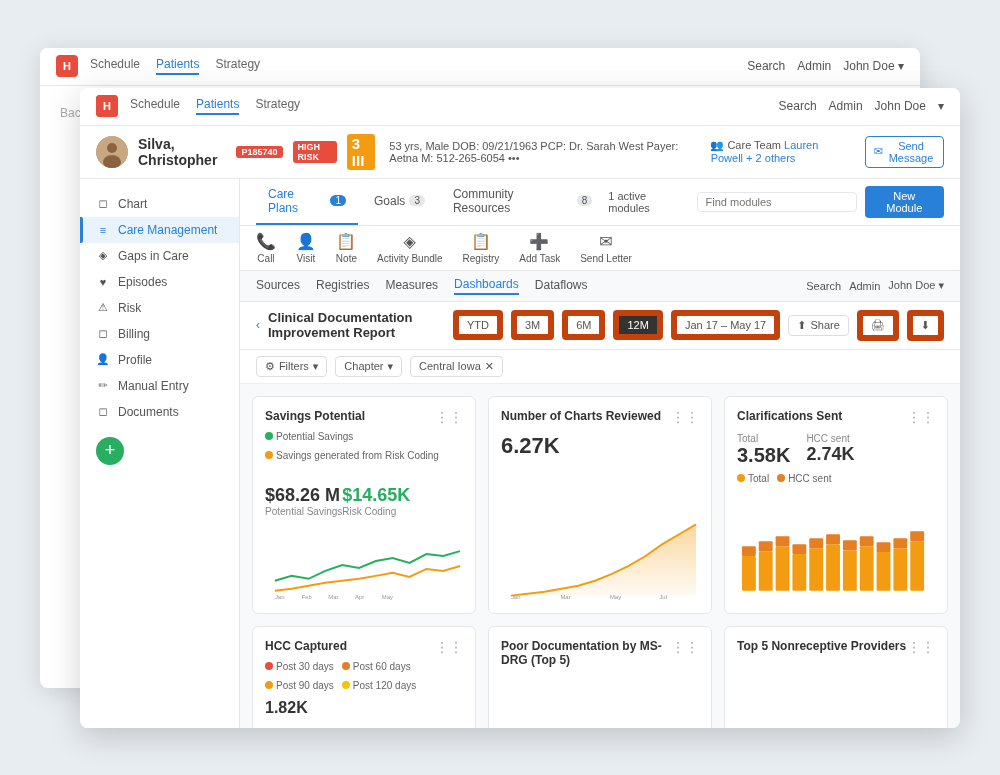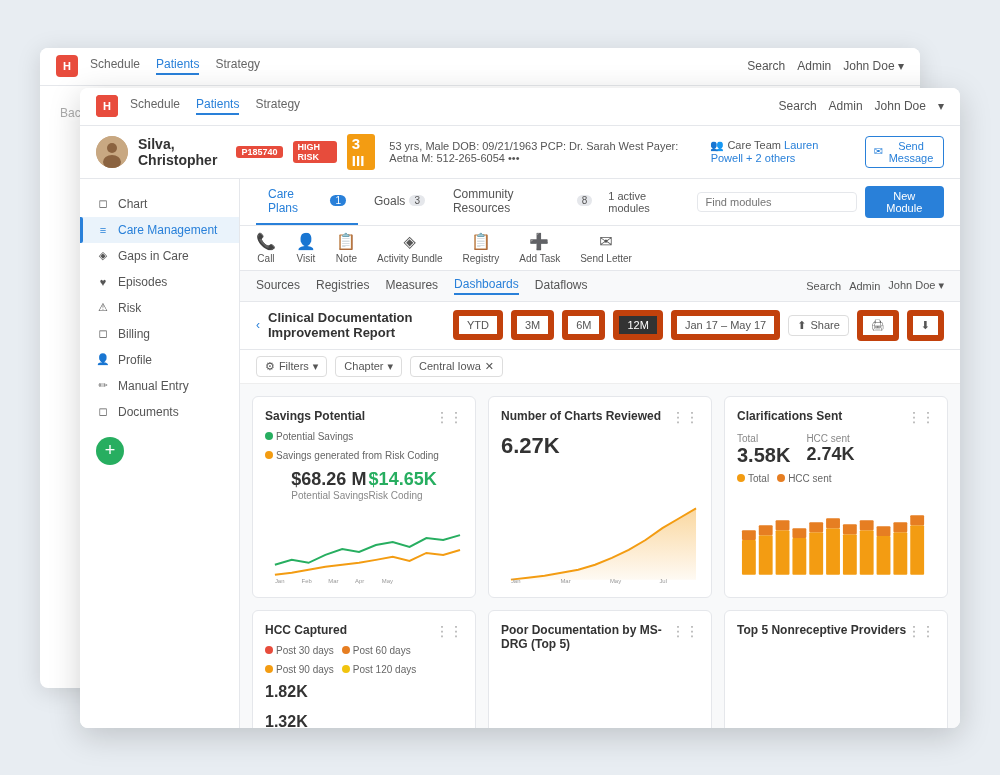--- a/index.html
+++ b/index.html
@@ -294,21 +294,21 @@
       display: flex; align-items: center; gap: 8px; flex-wrap: wrap; margin-top: 2px;
     }
     .legend-item {
       display: flex; align-items: center; gap: 3px; font-size: 10px; color: #666;
     }
     .legend-dot {
       width: 8px; height: 8px; border-radius: 50%;
     }
 
     .card-values {
-      display: flex; gap: 0; margin-top: 4px; justify-content: center;
+      display: flex; gap: 0; margin-top: 20px;
     }
     .card-value-label { font-size: 10px; color: #888; }
     .card-value-num { font-size: 18px; font-weight: 700; color: #333; }
     .card-value-num.green { color: #27ae60; }
 
     .card-chart {
       flex: 1; min-height: 80px; display: flex; align-items: flex-end;
     }
 
     

